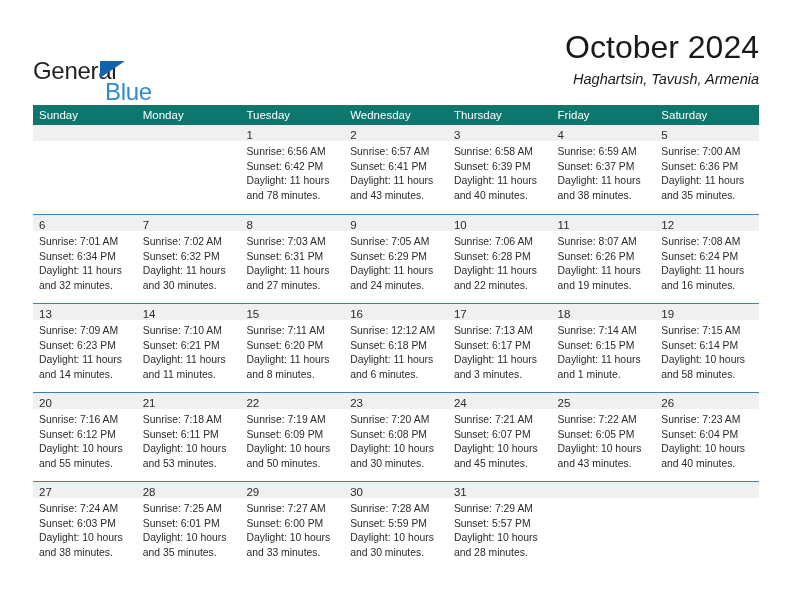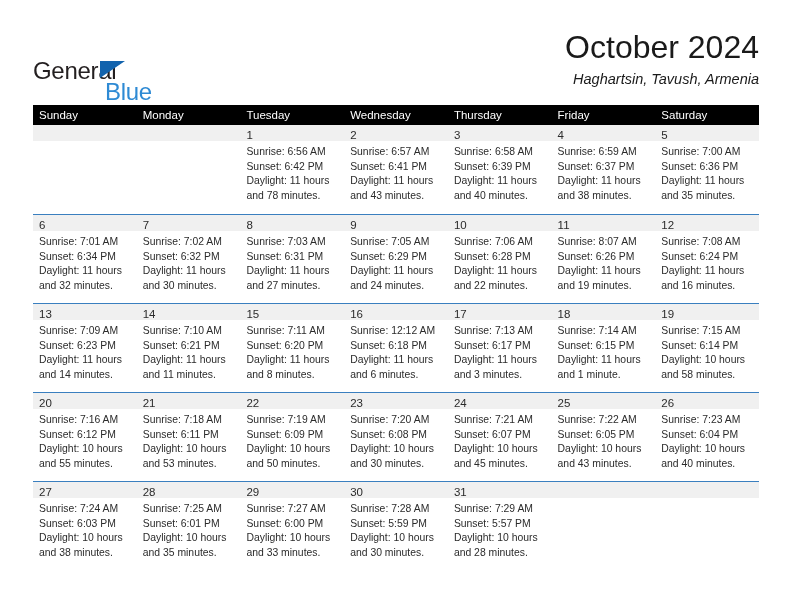--- a/index.html
+++ b/index.html
@@ -90,21 +90,21 @@
 
   
   .calendar {
     position: absolute;
     left: 33px;
     top: 105px;
     width: 726px;
   }
   .weekday-row {
     display: flex;
-    background: #000000;
+    background: #0f766e;
     height: 20px;
   }
   .weekday {
     flex: 1 1 0;
     color: #ffffff;
     font-size: 11.5px;
     line-height: 20px;
     padding-left: 6px;
     box-sizing: border-box;
     white-space: nowrap;

